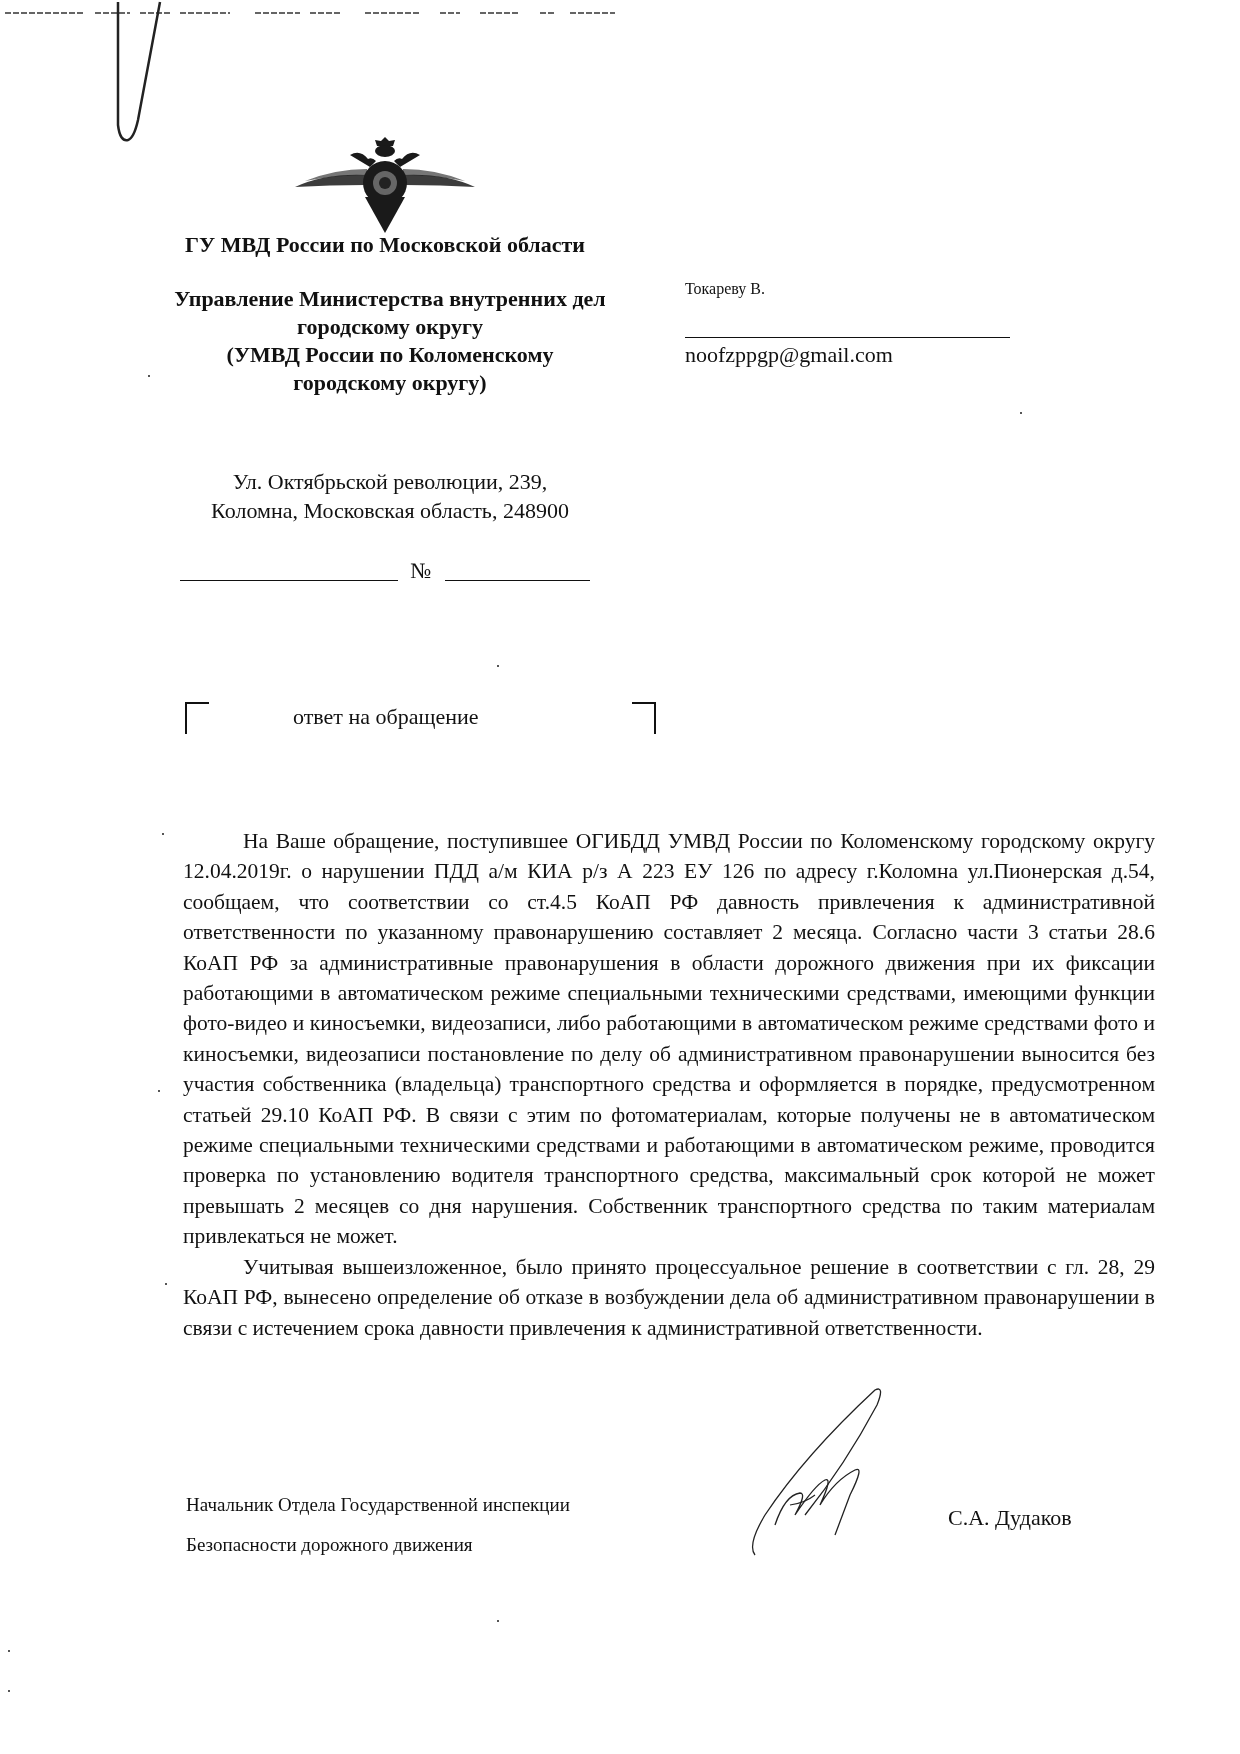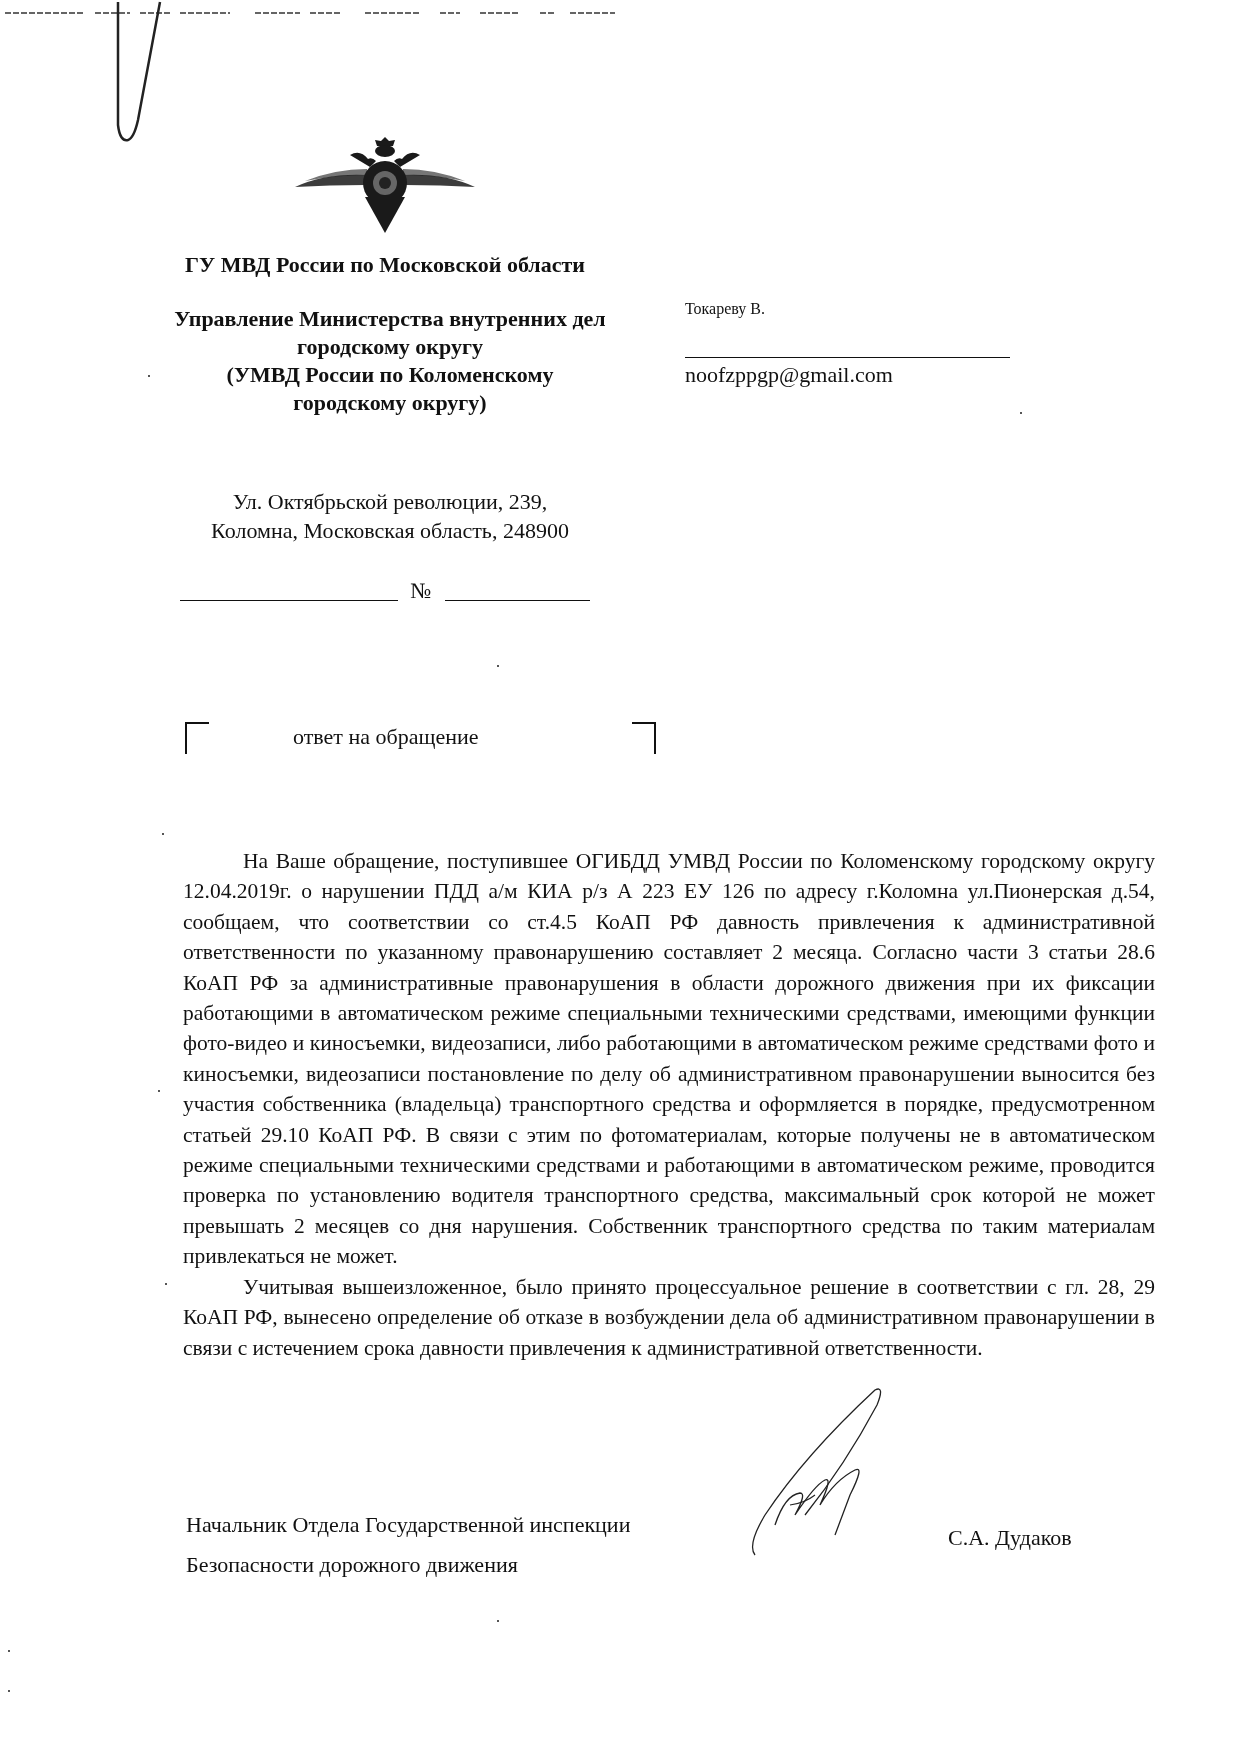--- a/index.html
+++ b/index.html
@@ -1,38 +1,38 @@
 <!DOCTYPE html>
 <html><head>
 <meta charset="utf-8">
 <style>
   html, body { margin: 0; padding: 0; background: #ffffff; }
   body { width: 1240px; height: 1754px; position: relative; overflow: hidden;
          font-family: "Liberation Serif", "DejaVu Serif", serif; color: #111; }
-  .abs { position: absolute; margin-top: 20px; }
+  .abs { position: absolute; }
   .stamp-mark { position: absolute; left: 110px; top: 0; width: 60px; height: 145px; }
   .top-dashes { position: absolute; left: 0; top: 10px; width: 620px; height: 6px; }
   .emblem { position: absolute; left: 295px; top: 135px; width: 180px; height: 100px; }
   .org-top { left: 150px; top: 232px; width: 470px; text-align: center; font-weight: bold; font-size: 22px; }
   .org-block { left: 145px; top: 285px; width: 490px; text-align: center; font-weight: bold; font-size: 22px; line-height: 28px; }
   .address { left: 155px; top: 467px; width: 470px; text-align: center; font-size: 22px; line-height: 29px; }
   .regline { left: 180px; top: 558px; width: 440px; height: 30px; font-size: 22px; }
   .regline .u1 { position: absolute; left: 0; top: 22px; width: 218px; border-bottom: 1.5px solid #111; }
   .regline .no { position: absolute; left: 230px; top: 0; font-size: 22px; }
   .regline .u2 { position: absolute; left: 265px; top: 22px; width: 145px; border-bottom: 1.5px solid #111; }
   .recipient { left: 685px; top: 280px; font-size: 16px; }
   .recipient-line { left: 685px; top: 337px; width: 325px; border-bottom: 1.5px solid #111; }
   .email { left: 685px; top: 342px; font-size: 22px; text-align: center; }
   .subject { left: 185px; top: 700px; width: 450px; height: 36px; padding-left: 21px; }
   .subject .br-left { position: absolute; left: 0; top: 2px; width: 22px; height: 30px; border-left: 2px solid #111; border-top: 2px solid #111; }
   .subject .br-right { position: absolute; right: 0; top: 2px; width: 22px; height: 30px; border-right: 2px solid #111; border-top: 2px solid #111; }
   .subject .txt { position: absolute; left: 108px; top: 4px; font-size: 22px; }
   .body-text { left: 183px; top: 826px; width: 972px; font-size: 21.5px; line-height: 30.4px; text-align: justify; }
   .body-text p { margin: 0; text-indent: 60px; }
-  .signer-title { left: 186px; top: 1485px; font-size: 22px; line-height: 40px; }
+  .signer-title { left: 186px; top: 1485px; font-size: 19px; line-height: 40px; }
   .signer-name { left: 948px; top: 1505px; font-size: 22px; }
   .signature { position: absolute; left: 745px; top: 1385px; width: 180px; height: 175px; }
   .scan-dot { position: absolute; width: 2px; height: 2px; background: #555; }
 </style>
 </head>
 <body>
 
 <svg class="top-dashes" viewBox="0 0 620 6">
   <path d="M5 3H85 M95 3H130 M140 3H170 M180 3H230 M255 3H300 M310 3H340 M365 3H420 M440 3H460 M480 3H520 M540 3H555 M570 3H615" stroke="#333" stroke-width="1.5" stroke-dasharray="6 2"></path>
 </svg>

